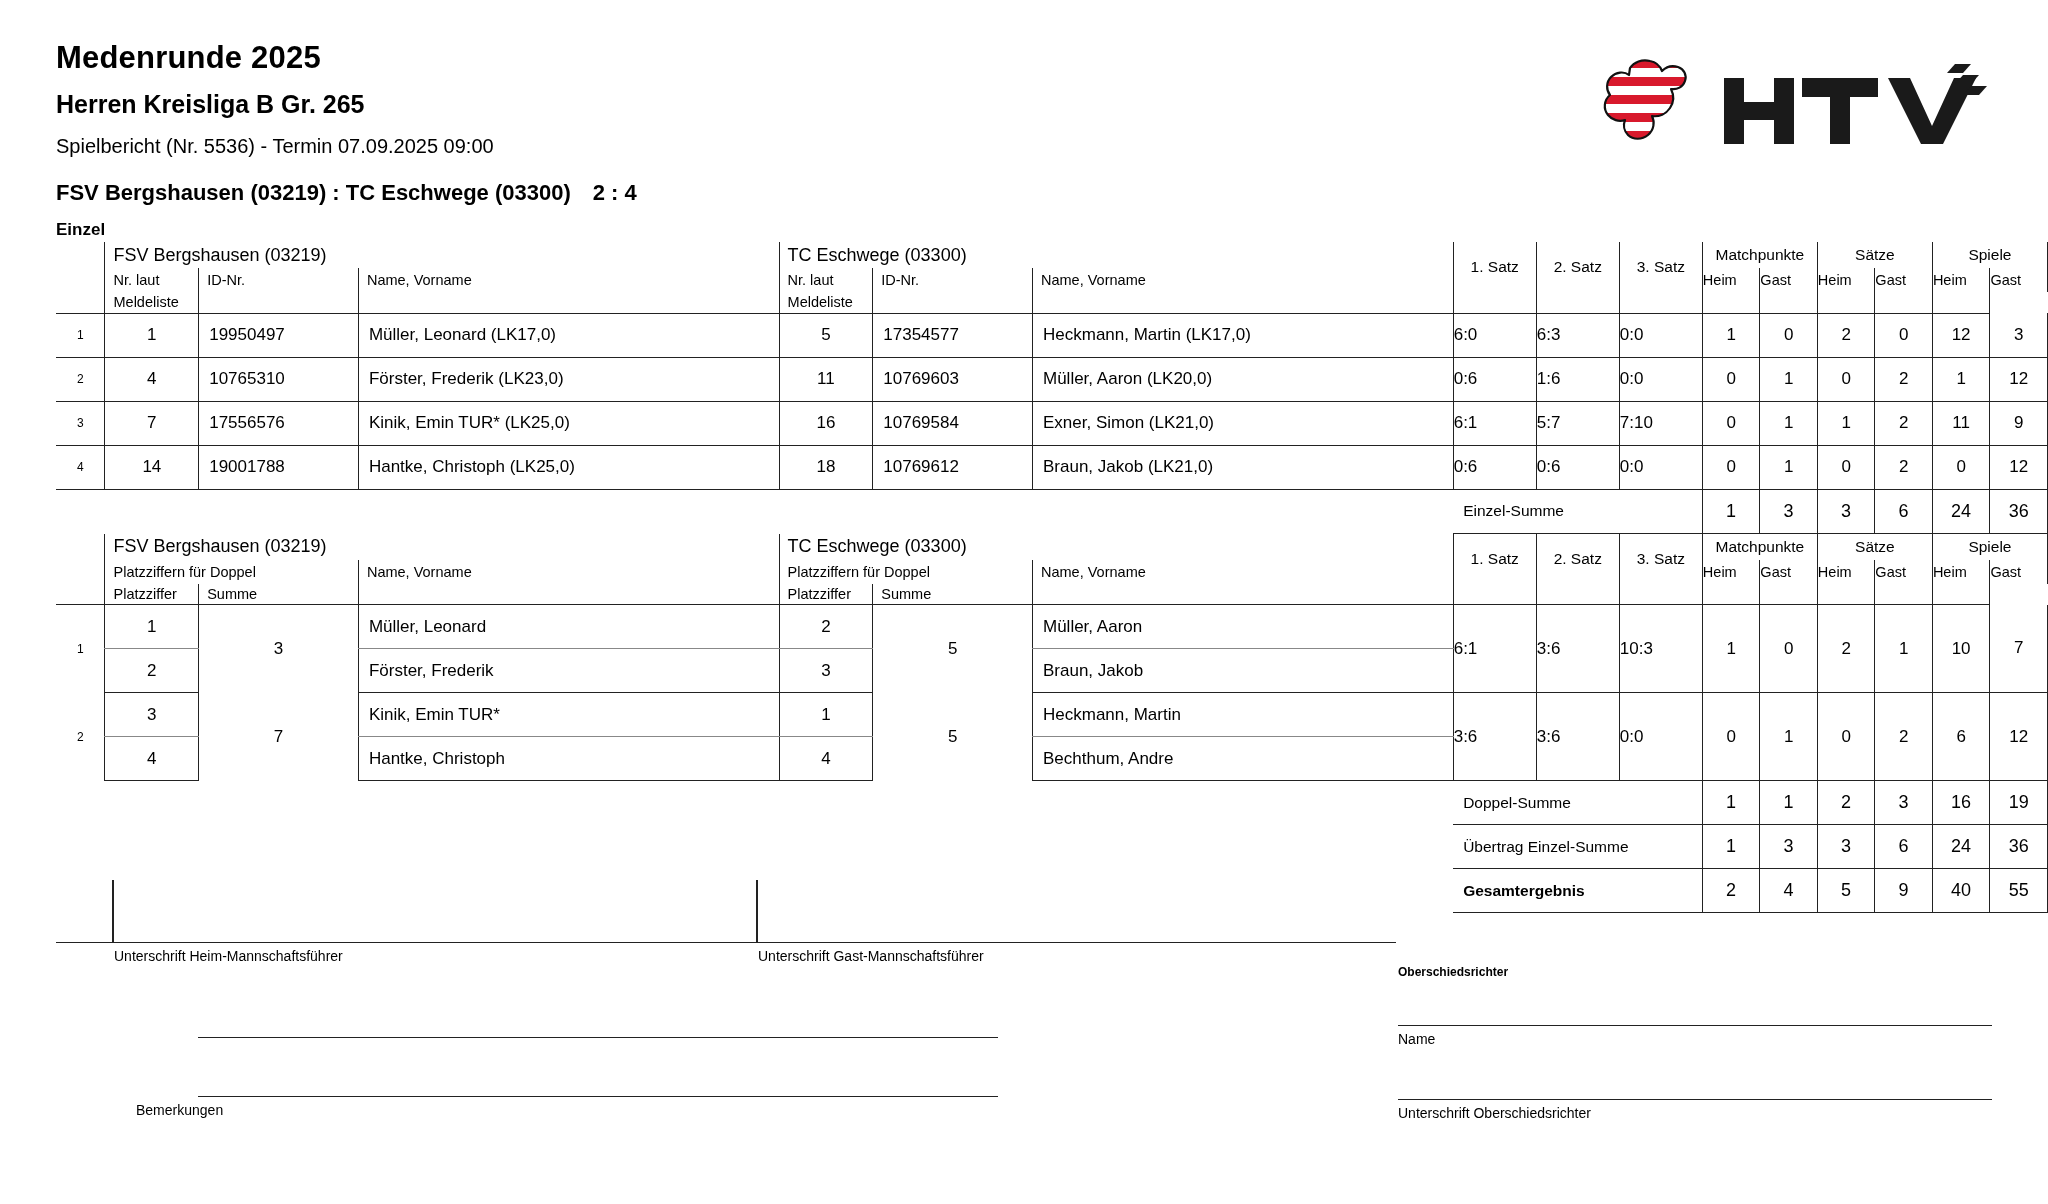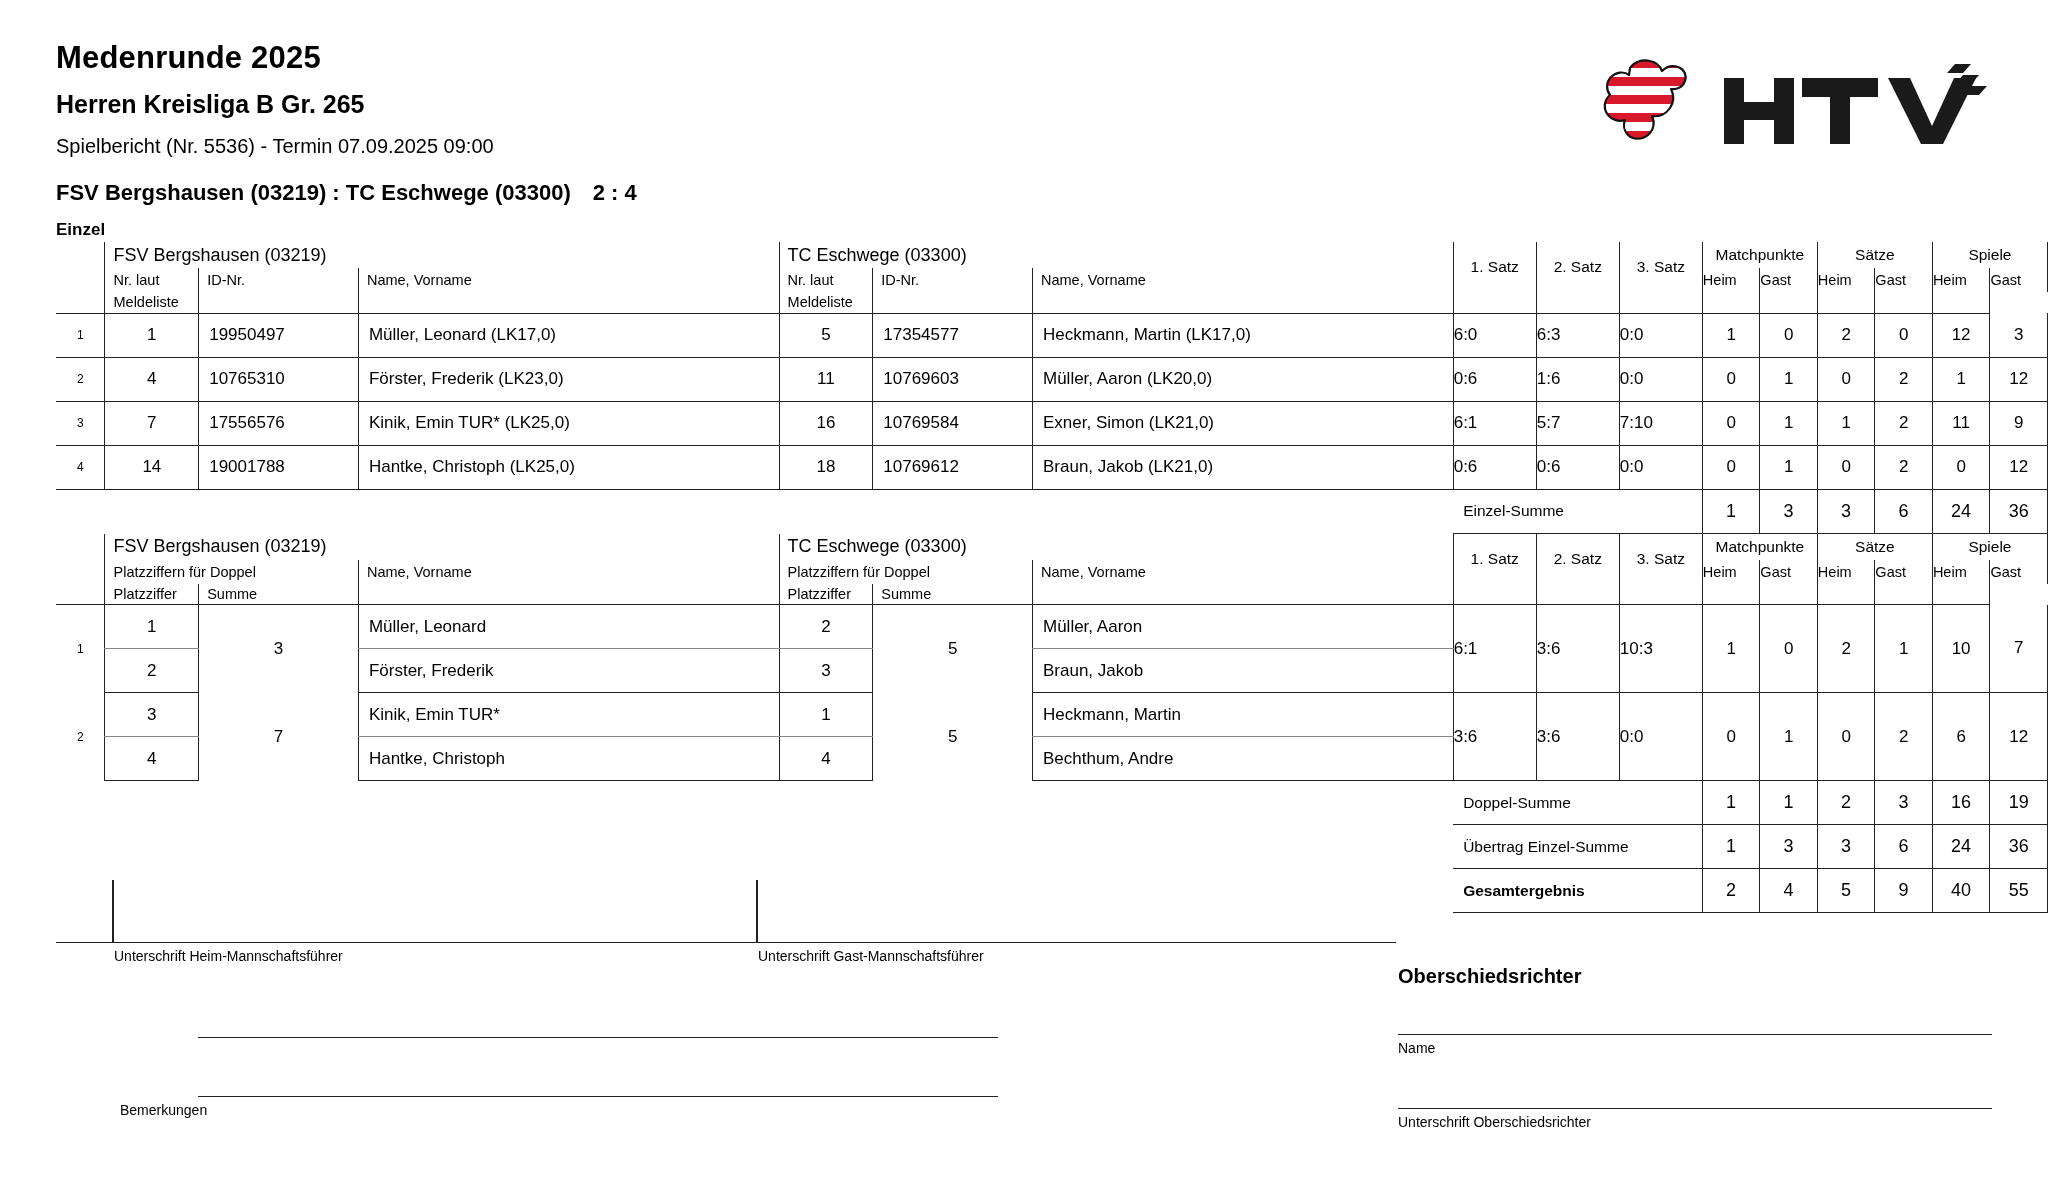--- a/index.html
+++ b/index.html
@@ -65,21 +65,21 @@
   .footer { position: absolute; left: 0; top: 880px; width: 2048px; }
   .sig-left { position: absolute; left: 56px; top: 0; width: 1340px; }
   .sigbox { position: relative; height: 62px; }
   .sigbox .vline { position: absolute; width: 1.6px; background: #222; top: 0; bottom: 0; }
   .sig-rule { border-top: 1.8px solid #222; height: 0; }
   .sig-caption { font-size: 14px; margin-top: 5px; }
 
   .blank-rule { border-top: 1.8px solid #222; height: 0; }
 
   .footer-right { position: absolute; left: 1398px; top: 85px; width: 600px; }
-  .fr-title { font-size: 20px; font-weight: bold; margin-bottom: 46px; }
+  .fr-title { font-size: 12px; font-weight: bold; margin-bottom: 46px; }
   .fr-caption { font-size: 14px; margin-top: 5px; }
   .fr-gap { height: 52px; }
 </style>
 </head>
 <body>
 
 <div class="page">
 
   <div class="header">
     <div class="title-main">Medenrunde 2025</div>
@@ -451,21 +451,21 @@
       <div class="sig-rule"></div>
       <div style="position:relative;height:30px">
         <div class="sig-caption" style="position:absolute;left:58px;top:0">Unterschrift Heim-Mannschaftsführer</div>
         <div class="sig-caption" style="position:absolute;left:702px;top:0">Unterschrift Gast-Mannschaftsführer</div>
       </div>
 
       <div style="height:64px"></div>
       <div class="blank-rule" style="margin-left:142px;width:800px"></div>
       <div style="height:58px"></div>
       <div class="blank-rule" style="margin-left:142px;width:800px"></div>
-      <div class="sig-caption" style="margin-left:64px">Bemerkungen</div>
+      <div class="sig-caption" style="margin-left:80px">Bemerkungen</div>
     </div>
 
     <div class="footer-right">
       <div class="fr-title">Oberschiedsrichter</div>
       <div class="blank-rule" style="width:594px"></div>
       <div class="fr-caption">Name</div>
       <div class="fr-gap"></div>
       <div class="blank-rule" style="width:594px"></div>
       <div class="fr-caption">Unterschrift Oberschiedsrichter</div>
     </div>

